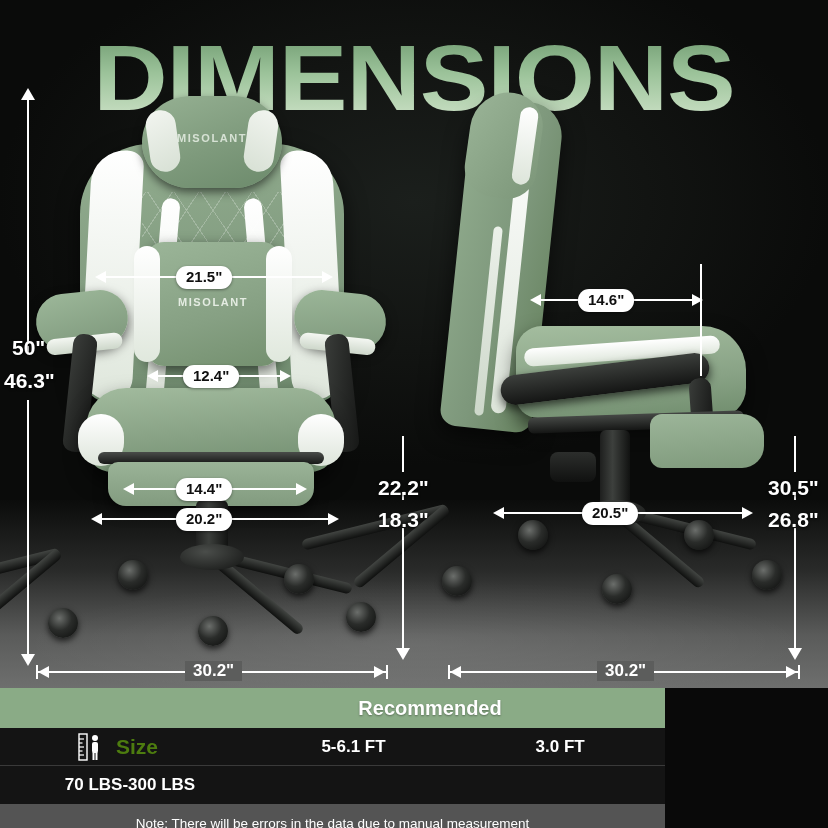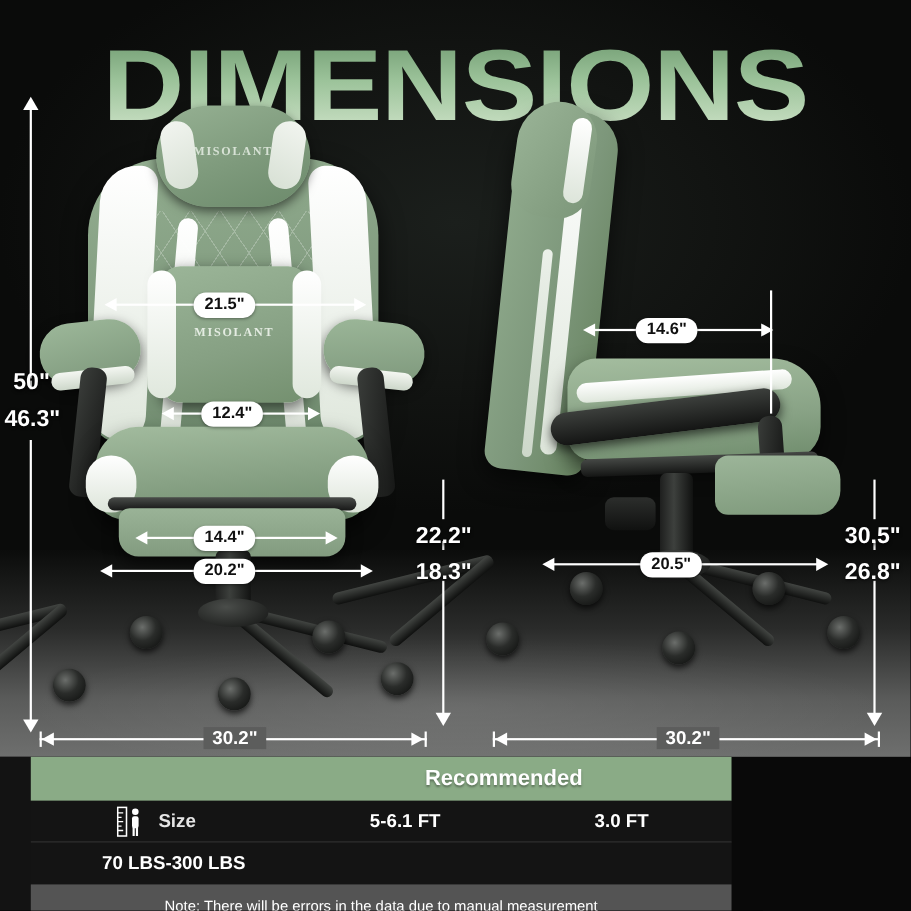--- a/index.html
+++ b/index.html
@@ -32,21 +32,21 @@
     font-weight:bold;font-size:92px;letter-spacing:-1px;
     line-height:1;
     transform:scaleX(1.12);transform-origin:50% 50%;
     background:linear-gradient(180deg,#6f9a70 0%, #9cc39a 45%, #cfe3c9 100%);
     -webkit-background-clip:text;background-clip:text;
     color:transparent;-webkit-text-fill-color:transparent;
     user-select:none;
   }
 
   
-  .chair{position:absolute;font-family:Liberation Serif, serif;}
+  .chair{position:absolute;}
 
   
   .fc{left:46px;top:96px;width:330px;height:470px;}
   .fc .headrest{
     position:absolute;left:96px;top:0px;width:140px;height:92px;border-radius:48px/46px;
     background:linear-gradient(160deg,#96b193 0%, #7e9a7c 55%, #6c8a6b 100%);
     box-shadow:0 4px 10px rgba(0,0,0,.55);
   }
   .fc .headrest:before{
     content:"";position:absolute;left:6px;top:14px;width:30px;height:62px;border-radius:20px;
@@ -252,38 +252,38 @@
   .vlabel{
     position:absolute;color:#fff;font-size:21px;font-weight:bold;white-space:nowrap;
     text-shadow:0 1px 3px rgba(0,0,0,.8);
   }
   .wlabel{
     position:absolute;color:#fff;font-size:17px;font-weight:bold;white-space:nowrap;
   }
 
   
   .table{
-    position:absolute;left:0;top:688px;width:665px;height:140px;background:#131313;padding-left:28px;
+    position:absolute;left:0;top:688px;width:665px;height:140px;background:#131313;
   }
   .thead{
     display:flex;height:40px;background:#8aab86;align-items:center;
   }
   .trow{
     display:flex;height:38px;align-items:center;background:#141414;
     border-bottom:1px solid #3a3a3a;
   }
   .trow.last{border-bottom:none;}
   .c-lbl{width:300px;display:flex;align-items:center;padding-left:78px;gap:12px;}
   .c-rec{width:260px;text-align:center;}
   .c-max{width:268px;text-align:center;}
   .thead .c-rec,.thead .c-max{
     color:#fff;font-size:20px;font-weight:bold;
     text-shadow:0 1px 2px rgba(0,0,0,.35);
   }
-  .rowname{color:#e5e5e5;font-size:17px;font-weight:bold;}
+  .rowname{color:#4d7c0f;font-size:21px;font-weight:bold;}
   .cellval{color:#fff;font-size:17px;font-weight:bold;text-align:center;}
   .note{
     height:38px;background:#545454;display:flex;align-items:center;justify-content:center;
     color:#fff;font-size:13.5px;
   }
   .ricon{width:26px;height:30px;display:block;}
 </style>
 </head>
 <body>
 

